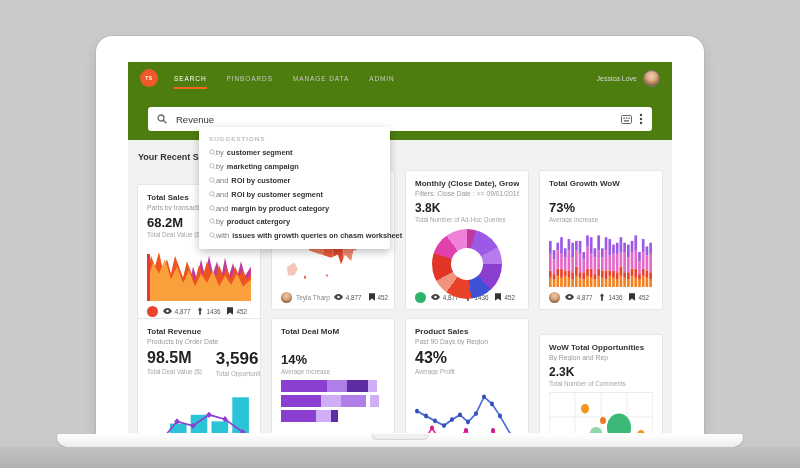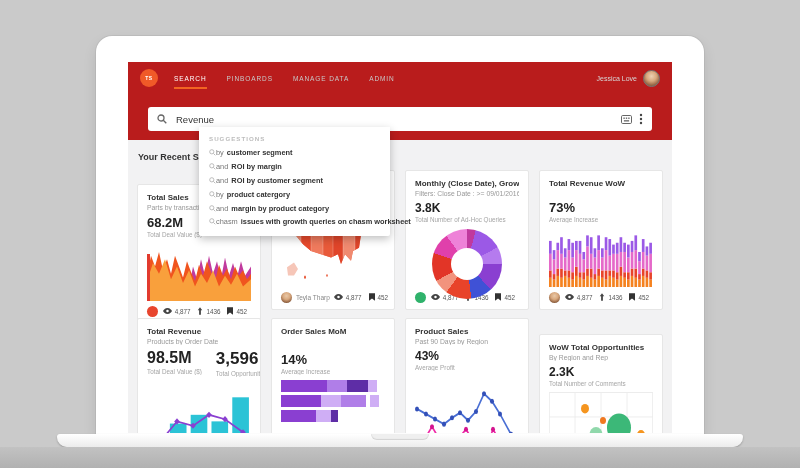--- a/index.html
+++ b/index.html
@@ -10,21 +10,21 @@
   .laptop-screen{position:absolute;left:96px;top:36px;width:608px;height:398px;background:#fff;
     border-radius:16px 16px 0 0;box-shadow:0 0 0 1px rgba(0,0,0,.05),0 6px 14px rgba(0,0,0,.10);}
   .screen-content{position:absolute;left:32px;top:26px;width:544px;height:371px;overflow:hidden;background:#f2f2f3;}
   .laptop-base{position:absolute;left:57px;top:434px;width:686px;height:13px;
     background:linear-gradient(#ffffff,#ececec);border-radius:3px 3px 10px 10px;box-shadow:0 1px 2px rgba(0,0,0,.25);}
   .laptop-notch{position:absolute;left:50%;top:0;transform:translateX(-50%);width:58px;height:6px;
     background:#efefef;border-radius:0 0 6px 6px;box-shadow:inset 0 -1px 1px rgba(0,0,0,.12);}
   .desk{position:absolute;left:0;top:447px;width:800px;height:21px;background:linear-gradient(#c2c2c2,#b1b1b1);}
 
   
-  .topbar{position:absolute;left:0;top:0;width:100%;height:78px;background:#b91c1c;}
+  .topbar{position:absolute;left:0;top:0;width:100%;height:78px;background:#4d7c0f;}
   .nav-row{display:flex;align-items:center;height:32px;padding:0 12px;}
   .logo{width:18px;height:18px;border-radius:50%;background:#f05a28;color:#fff;font-size:5px;font-weight:bold;
     display:flex;align-items:center;justify-content:center;letter-spacing:.5px;margin-right:16px;flex:none;}
   .tab{position:relative;color:#c9c9c9;font-size:6.5px;letter-spacing:.9px;margin-right:20px;height:32px;
     display:flex;align-items:center;cursor:pointer;}
   .tab.active{color:#fff;}
   .tab.active::after{content:"";position:absolute;left:0;right:0;bottom:5px;height:2px;background:#f26522;}
   .user{margin-left:auto;display:flex;align-items:center;gap:6px;}
   .user-name{color:#d8d8d8;font-size:7px;}
   .avatar{width:15px;height:15px;border-radius:50%;
@@ -239,21 +239,21 @@
               <span class="stat-num">1436</span>
               <svg width="6" height="8" viewBox="0 0 8 10">
                   <path d="M0 0 H8 V10 L4 7 L0 10 Z" fill="#333"></path>
                 </svg>
               <span class="stat-num">452</span>
             </span>
           </div>
         </div>
 
         <div class="card" style="left:411px;top:30px">
-          <div class="c-title">Total Revenue WoW</div>
+          <div class="c-title">Total Growth WoW</div>
           <div class="c-big" style="margin-top:12px">73%</div>
           <div class="c-cap">Average Increase</div>
           <div class="c-chart">
               <svg viewBox="0 0 104 64" preserveAspectRatio="none">
                 <rect x="0.00" y="54" width="2.67" height="10" fill="#f5821f"></rect>
                 <rect x="0.00" y="46" width="2.67" height="8" fill="#e8432a"></rect>
                 <rect x="0.00" y="28" width="2.67" height="18" fill="#e569c9"></rect>
                 <rect x="0.00" y="14" width="2.67" height="14" fill="#9b59e6"></rect>
                 <rect x="3.71" y="56" width="2.67" height="8" fill="#f5821f"></rect>
                 <rect x="3.71" y="50" width="2.67" height="6" fill="#e8432a"></rect>
@@ -410,21 +410,21 @@
                 <rect x="28" y="34" width="4" height="4" fill="#8a3fd1" transform="rotate(45 30 36)"></rect>
                 <rect x="44" y="38" width="4" height="4" fill="#8a3fd1" transform="rotate(45 46 40)"></rect>
                 <rect x="60" y="28" width="4" height="4" fill="#8a3fd1" transform="rotate(45 62 30)"></rect>
                 <rect x="76" y="32" width="4" height="4" fill="#8a3fd1" transform="rotate(45 78 34)"></rect>
                 <rect x="94" y="44" width="4" height="4" fill="#8a3fd1" transform="rotate(45 96 46)"></rect>
               </svg>
             </div>
         </div>
 
         <div class="card" style="left:143px;top:178px">
-          <div class="c-title">Order Sales MoM</div>
+          <div class="c-title">Total Deal MoM</div>
           <div class="c-big" style="margin-top:16px">14%</div>
           <div class="c-cap">Average Increase</div>
           <div class="c-chart">
               <div class="hb-row">
                 <div class="hb-seg" style="width: 44%; background: rgb(138, 63, 209);"></div>
                 <div class="hb-seg" style="width: 19%; background: rgb(176, 126, 232);"></div>
                 <div class="hb-seg" style="width: 21%; background: rgb(94, 45, 166);"></div>
                 <div class="hb-seg" style="width: 8%; background: rgb(207, 174, 245);"></div>
               </div>
               <div class="hb-row">
@@ -438,21 +438,21 @@
                 <div class="hb-seg" style="width: 34%; background: rgb(138, 63, 209);"></div>
                 <div class="hb-seg" style="width: 14%; background: rgb(207, 174, 245);"></div>
                 <div class="hb-seg" style="width: 7%; background: rgb(94, 45, 166);"></div>
               </div>
             </div>
         </div>
 
         <div class="card" style="left:277px;top:178px">
           <div class="c-title">Product Sales</div>
           <div class="c-sub">Past 90 Days by Region</div>
-          <div class="c-big" style="font-size:12px">43%</div>
+          <div class="c-big" style="font-size:16px">43%</div>
           <div class="c-cap">Average Profit</div>
           <div class="c-chart">
               <svg viewBox="0 0 104 60" preserveAspectRatio="none">
                 <polyline points="2,26 11,30 20,34 29,38 37,33 45,29 53,35 61,28 69,14 77,20 85,30 96,46" fill="none" stroke="#4a6fd4" stroke-width="1.6"></polyline>
                 <circle cx="2" cy="26" r="2" fill="#3350b8"></circle>
                 <circle cx="11" cy="30" r="2" fill="#3350b8"></circle>
                 <circle cx="20" cy="34" r="2" fill="#3350b8"></circle>
                 <circle cx="29" cy="38" r="2" fill="#3350b8"></circle>
                 <circle cx="37" cy="33" r="2" fill="#3350b8"></circle>
                 <circle cx="45" cy="29" r="2" fill="#3350b8"></circle>
@@ -516,49 +516,56 @@
               <circle cx="4" cy="4" r="3" fill="none" stroke="#b5b5b5" stroke-width="1.3"></circle>
               <line x1="6.3" y1="6.3" x2="9" y2="9" stroke="#b5b5b5" stroke-width="1.3"></line>
             </svg>
           <span><span>by</span><b>customer segment</b></span>
         </div>
         <div class="dd-item">
           <svg width="7" height="7" viewBox="0 0 10 10">
               <circle cx="4" cy="4" r="3" fill="none" stroke="#b5b5b5" stroke-width="1.3"></circle>
               <line x1="6.3" y1="6.3" x2="9" y2="9" stroke="#b5b5b5" stroke-width="1.3"></line>
             </svg>
-          <span><span>and</span><b>ROI by margin</b></span>
+          <span><span>by</span><b>marketing campaign</b></span>
+        </div>
+        <div class="dd-item">
+          <svg width="7" height="7" viewBox="0 0 10 10">
+              <circle cx="4" cy="4" r="3" fill="none" stroke="#b5b5b5" stroke-width="1.3"></circle>
+              <line x1="6.3" y1="6.3" x2="9" y2="9" stroke="#b5b5b5" stroke-width="1.3"></line>
+            </svg>
+          <span><span>and</span><b>ROI by customer</b></span>
         </div>
         <div class="dd-item">
           <svg width="7" height="7" viewBox="0 0 10 10">
               <circle cx="4" cy="4" r="3" fill="none" stroke="#b5b5b5" stroke-width="1.3"></circle>
               <line x1="6.3" y1="6.3" x2="9" y2="9" stroke="#b5b5b5" stroke-width="1.3"></line>
             </svg>
           <span><span>and</span><b>ROI by customer segment</b></span>
         </div>
         <div class="dd-item">
           <svg width="7" height="7" viewBox="0 0 10 10">
               <circle cx="4" cy="4" r="3" fill="none" stroke="#b5b5b5" stroke-width="1.3"></circle>
               <line x1="6.3" y1="6.3" x2="9" y2="9" stroke="#b5b5b5" stroke-width="1.3"></line>
             </svg>
+          <span><span>and</span><b>margin by product category</b></span>
+        </div>
+        <div class="dd-item">
+          <svg width="7" height="7" viewBox="0 0 10 10">
+              <circle cx="4" cy="4" r="3" fill="none" stroke="#b5b5b5" stroke-width="1.3"></circle>
+              <line x1="6.3" y1="6.3" x2="9" y2="9" stroke="#b5b5b5" stroke-width="1.3"></line>
+            </svg>
           <span><span>by</span><b>product catergory</b></span>
         </div>
         <div class="dd-item">
           <svg width="7" height="7" viewBox="0 0 10 10">
               <circle cx="4" cy="4" r="3" fill="none" stroke="#b5b5b5" stroke-width="1.3"></circle>
               <line x1="6.3" y1="6.3" x2="9" y2="9" stroke="#b5b5b5" stroke-width="1.3"></line>
             </svg>
-          <span><span>and</span><b>margin by product category</b></span>
-        </div>
-        <div class="dd-item">
-          <svg width="7" height="7" viewBox="0 0 10 10">
-              <circle cx="4" cy="4" r="3" fill="none" stroke="#b5b5b5" stroke-width="1.3"></circle>
-              <line x1="6.3" y1="6.3" x2="9" y2="9" stroke="#b5b5b5" stroke-width="1.3"></line>
-            </svg>
-          <span><span>chasm</span><b>issues with growth queries on chasm worksheet</b></span>
+          <span><span>with</span><b>issues with growth queries on chasm worksheet</b></span>
         </div>
       </div>
 
     </div>
   </div>
 
   <div class="laptop-base">
     <div class="laptop-notch"></div>
   </div>
   <div class="desk"></div>

